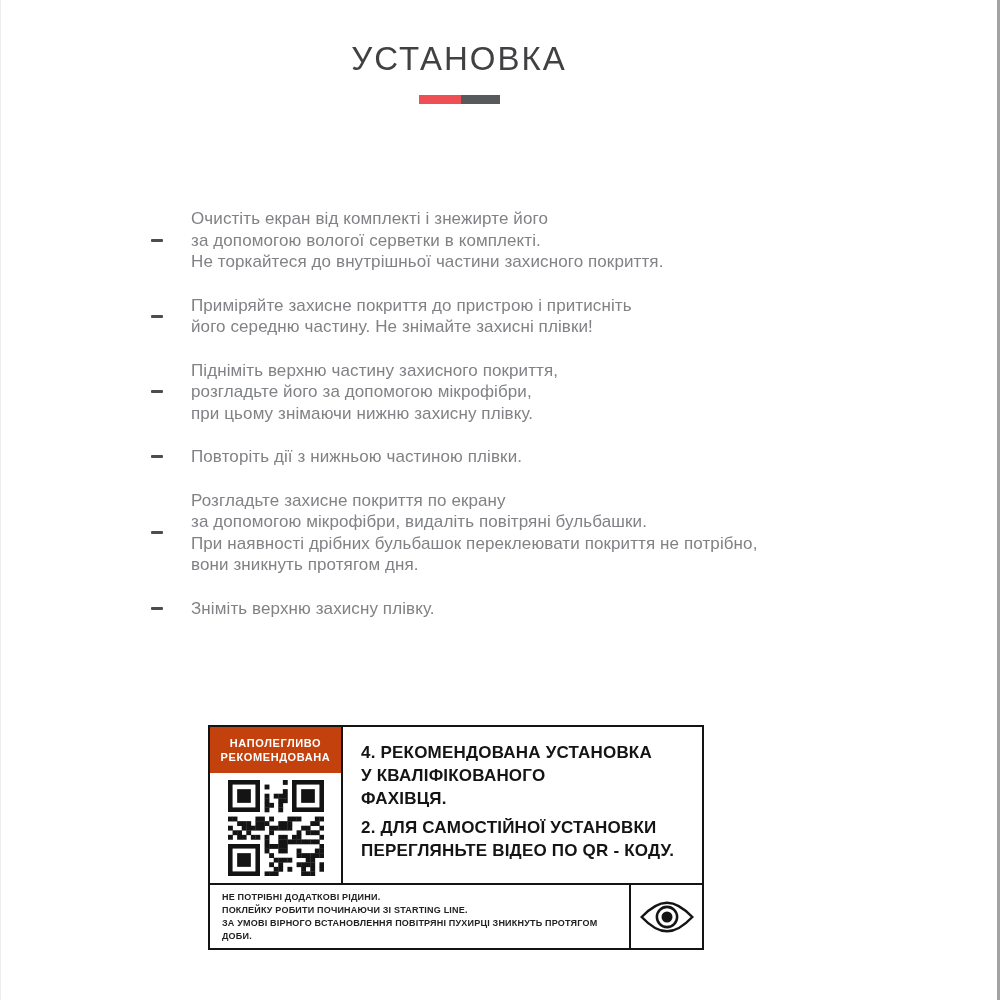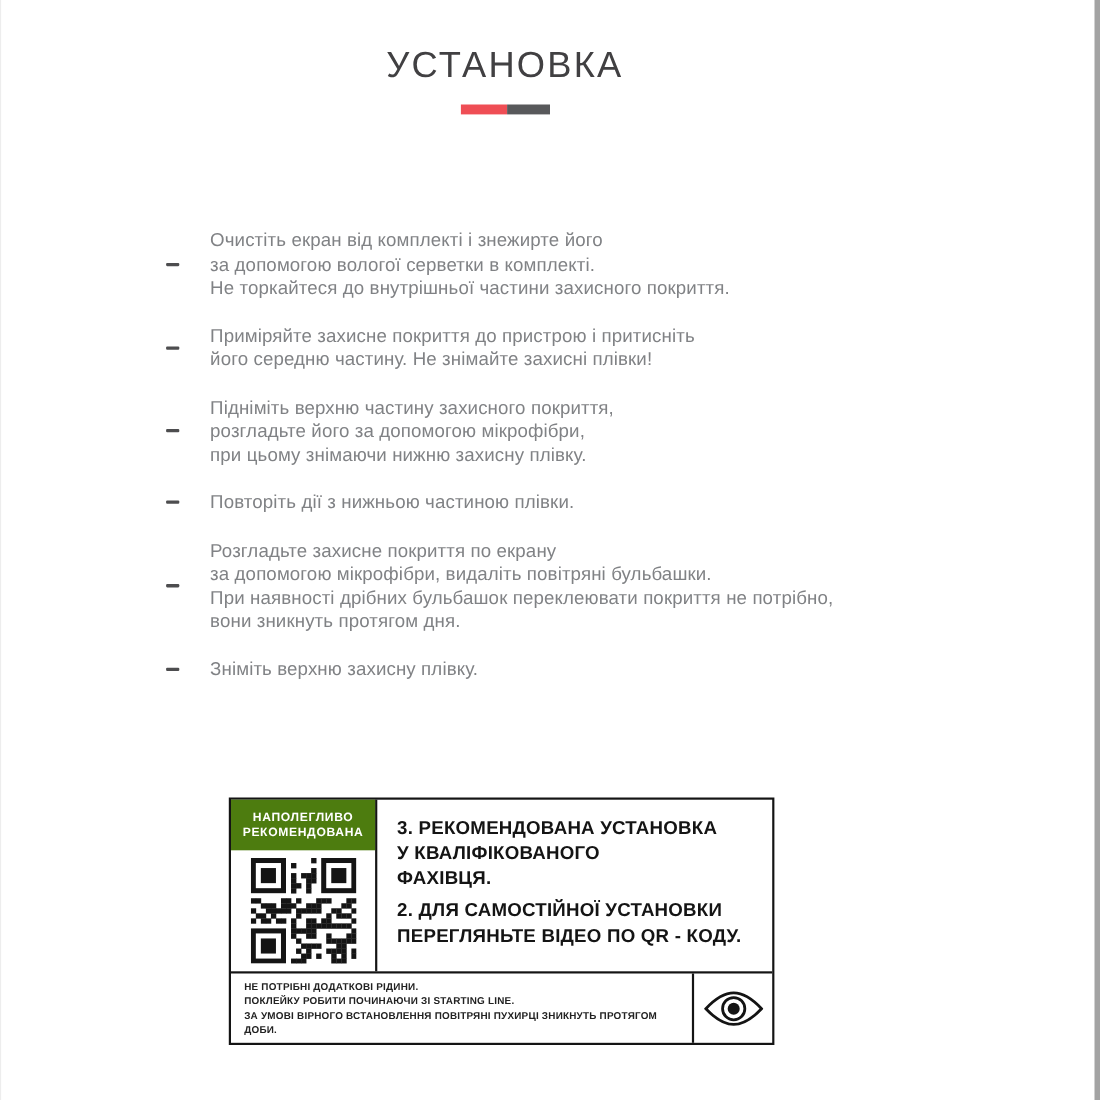--- a/index.html
+++ b/index.html
@@ -4,21 +4,21 @@
 <style>
   html, body { margin: 0; padding: 0; }
   body {
     width: 1000px; height: 1000px;
     background: #ffffff;
     font-family: "Liberation Sans", sans-serif;
     position: relative; overflow: hidden;
   }
   .page {
     position: absolute; inset: 0;
-    border-left: 1px solid #ededed; border-right: 5px solid #a3a3a3;
+    border-left: 1px solid #ededed; border-right: 3px solid #a3a3a3;
     box-sizing: border-box;
     padding-left: 13px;
   }
   
   .title-wrap { position: absolute; top: 40px; left: 0; width: 916px; text-align: center; }
   .title { font-size: 33px; letter-spacing: 2px; color: #414042; font-weight: 500; }
   .divider { margin: 17px auto 0; width: 81px; height: 9px; display: flex; }
   .divider span { display: block; height: 100%; }
   .divider .seg-red { width: 42px; }
   .divider .seg-gray { width: 39px; }
@@ -30,21 +30,21 @@
   
   .rec-box {
     position: absolute; left: 207px; top: 725px; width: 496px; height: 225px;
     border: 2px solid #141414; box-sizing: border-box;
     display: grid; grid-template-rows: 156px 1fr;
     background: #fff;
   }
   .rec-top { display: grid; grid-template-columns: 133px 1fr; }
   .rec-left { border-right: 2px solid #141414; display: flex; flex-direction: column; }
   .rec-header {
-    height: 46px; background: #4d7c0f; color: #ffffff;
+    height: 46px; background: #c2410c; color: #ffffff;
     display: flex; flex-direction: column; align-items: center; justify-content: center;
     font-size: 11px; font-weight: bold; letter-spacing: 0.6px; line-height: 14px;
     text-align: center;
   }
   .qr-wrap { flex: 1; display: flex; align-items: center; justify-content: center; }
   .qr-wrap svg { width: 96px; height: 96px; }
   .rec-right { padding: 14px 8px 0 18px; color: #141414; }
   .rec-item { font-size: 17px; font-weight: bold; line-height: 23px; letter-spacing: 0.2px; }
   .rec-item + .rec-item { margin-top: 6px; }
   .rec-bottom { border-top: 2px solid #141414; display: grid; grid-template-columns: 1fr 73px; }
@@ -259,21 +259,21 @@
               <rect x="68.57142857142857" y="4.571428571428571" width="22.857142857142854" height="22.857142857142854" fill="#ffffff"></rect>
               <rect x="73.14285714285714" y="9.142857142857142" width="13.714285714285714" height="13.714285714285714" fill="#141414"></rect>
               <rect x="0" y="64" width="32" height="32" fill="#141414"></rect>
               <rect x="4.571428571428571" y="68.57142857142857" width="22.857142857142854" height="22.857142857142854" fill="#ffffff"></rect>
               <rect x="9.142857142857142" y="73.14285714285714" width="13.714285714285714" height="13.714285714285714" fill="#141414"></rect>
             </svg>
         </div>
       </div>
       <div class="rec-right">
         <div class="rec-item">
-          <div>3. РЕКОМЕНДОВАНА УСТАНОВКА</div>
+          <div>4. РЕКОМЕНДОВАНА УСТАНОВКА</div>
           <div>У КВАЛІФІКОВАНОГО</div>
           <div>ФАХІВЦЯ.</div>
         </div>
         <div class="rec-item">
           <div>2. ДЛЯ САМОСТІЙНОЇ УСТАНОВКИ</div>
           <div>ПЕРЕГЛЯНЬТЕ ВІДЕО ПО QR - КОДУ.</div>
         </div>
       </div>
     </div>
     <div class="rec-bottom">

